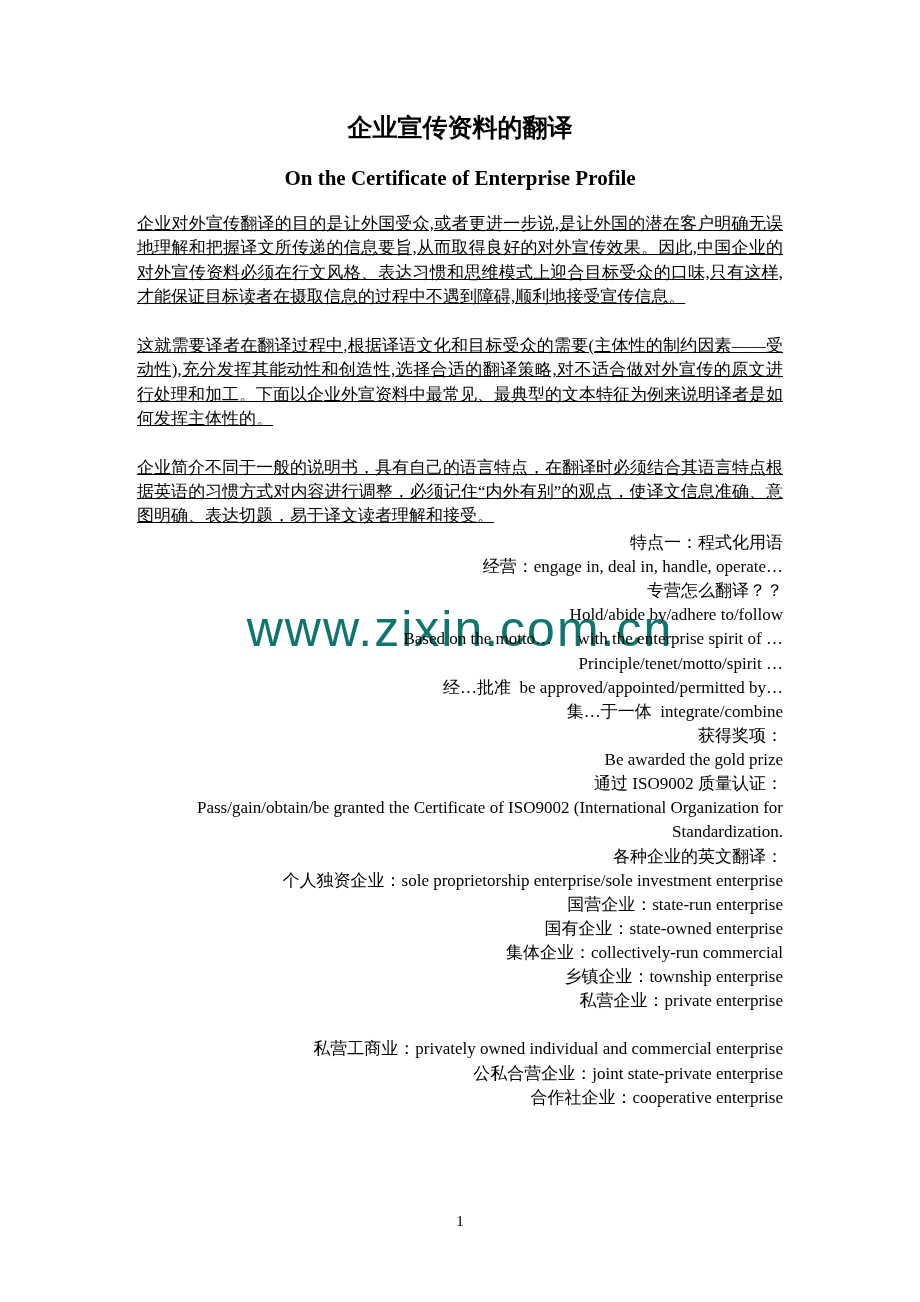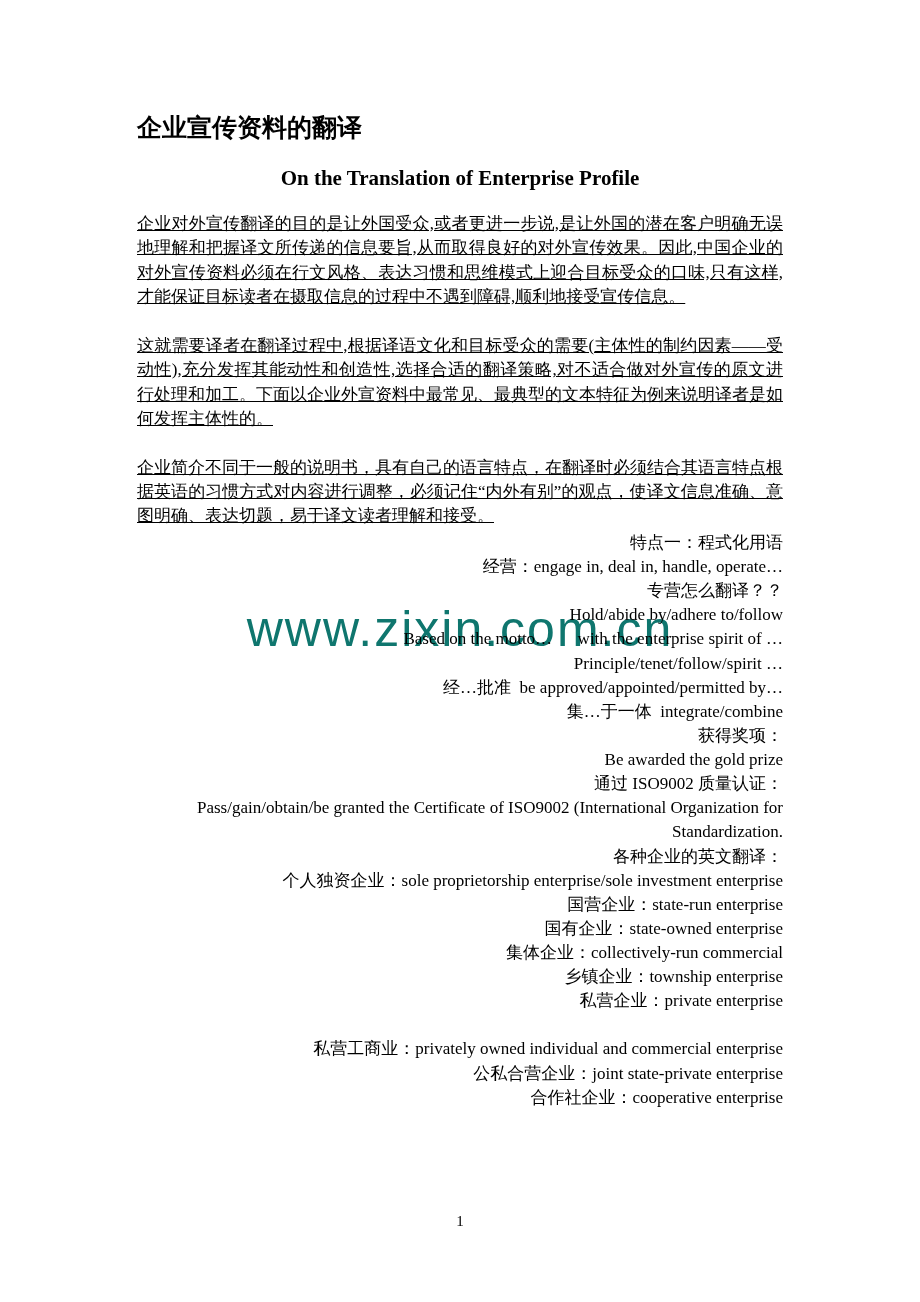--- a/index.html
+++ b/index.html
@@ -9,21 +9,21 @@
     height: 1302px;
     background: #ffffff;
     box-sizing: border-box;
     padding: 112px 137px 0 137px;
     font-family: "Liberation Serif", "DejaVu Serif", serif;
     color: #000000;
     overflow: hidden;
   }
   .content { position: relative; z-index: 1; }
   .title {
-    text-align: left;
+    text-align: center;
     font-size: 25px;
     font-weight: bold;
     margin: 0 0 20px 0;
     line-height: 1.3;
   }
   .subtitle {
     text-align: center;
     font-size: 21px;
     font-weight: bold;
     margin: 0 0 20px 0;
@@ -67,33 +67,33 @@
     z-index: 1;
   }
 </style>
 </head>
 <body>
 
 <div class="page">
   <div class="watermark">www.zixin.com.cn</div>
   <div class="content">
     <h1 class="title">企业宣传资料的翻译</h1>
-    <h2 class="subtitle">On the Translation of Enterprise Profile</h2>
+    <h2 class="subtitle">On the Certificate of Enterprise Profile</h2>
     <div id="paragraphs">
         <p class="para">企业对外宣传翻译的目的是让外国受众,或者更进一步说,是让外国的潜在客户明确无误地理解和把握译文所传递的信息要旨,从而取得良好的对外宣传效果。因此,中国企业的对外宣传资料必须在行文风格、表达习惯和思维模式上迎合目标受众的口味,只有这样,才能保证目标读者在摄取信息的过程中不遇到障碍,顺利地接受宣传信息。</p>
         <p class="para">这就需要译者在翻译过程中,根据译语文化和目标受众的需要(主体性的制约因素——受动性),充分发挥其能动性和创造性,选择合适的翻译策略,对不适合做对外宣传的原文进行处理和加工。下面以企业外宣资料中最常见、最典型的文本特征为例来说明译者是如何发挥主体性的。</p>
         <p class="para">企业简介不同于一般的说明书，具有自己的语言特点，在翻译时必须结合其语言特点根据英语的习惯方式对内容进行调整，必须记住“内外有别”的观点，使译文信息准确、意图明确、表达切题，易于译文读者理解和接受。</p>
       </div>
     <div id="lines">
         <div class="line">特点一：程式化用语</div>
         <div class="line">经营：engage in, deal in, handle, operate…</div>
         <div class="line">专营怎么翻译？？</div>
         <div class="line">Hold/abide by/adhere to/follow</div>
         <div class="line">Based on the motto…      with the enterprise spirit of …</div>
-        <div class="line">Principle/tenet/follow/spirit …</div>
+        <div class="line">Principle/tenet/motto/spirit …</div>
         <div class="line">经…批准  be approved/appointed/permitted by…</div>
         <div class="line">集…于一体  integrate/combine</div>
         <div class="line">获得奖项：</div>
         <div class="line">Be awarded the gold prize</div>
         <div class="line">通过 ISO9002 质量认证：</div>
         <div class="line">Pass/gain/obtain/be granted the Certificate of ISO9002 (International Organization for Standardization.</div>
         <div class="line">各种企业的英文翻译：</div>
         <div class="line">个人独资企业：sole proprietorship enterprise/sole investment enterprise</div>
         <div class="line">国营企业：state-run enterprise</div>
         <div class="line">国有企业：state-owned enterprise</div>

